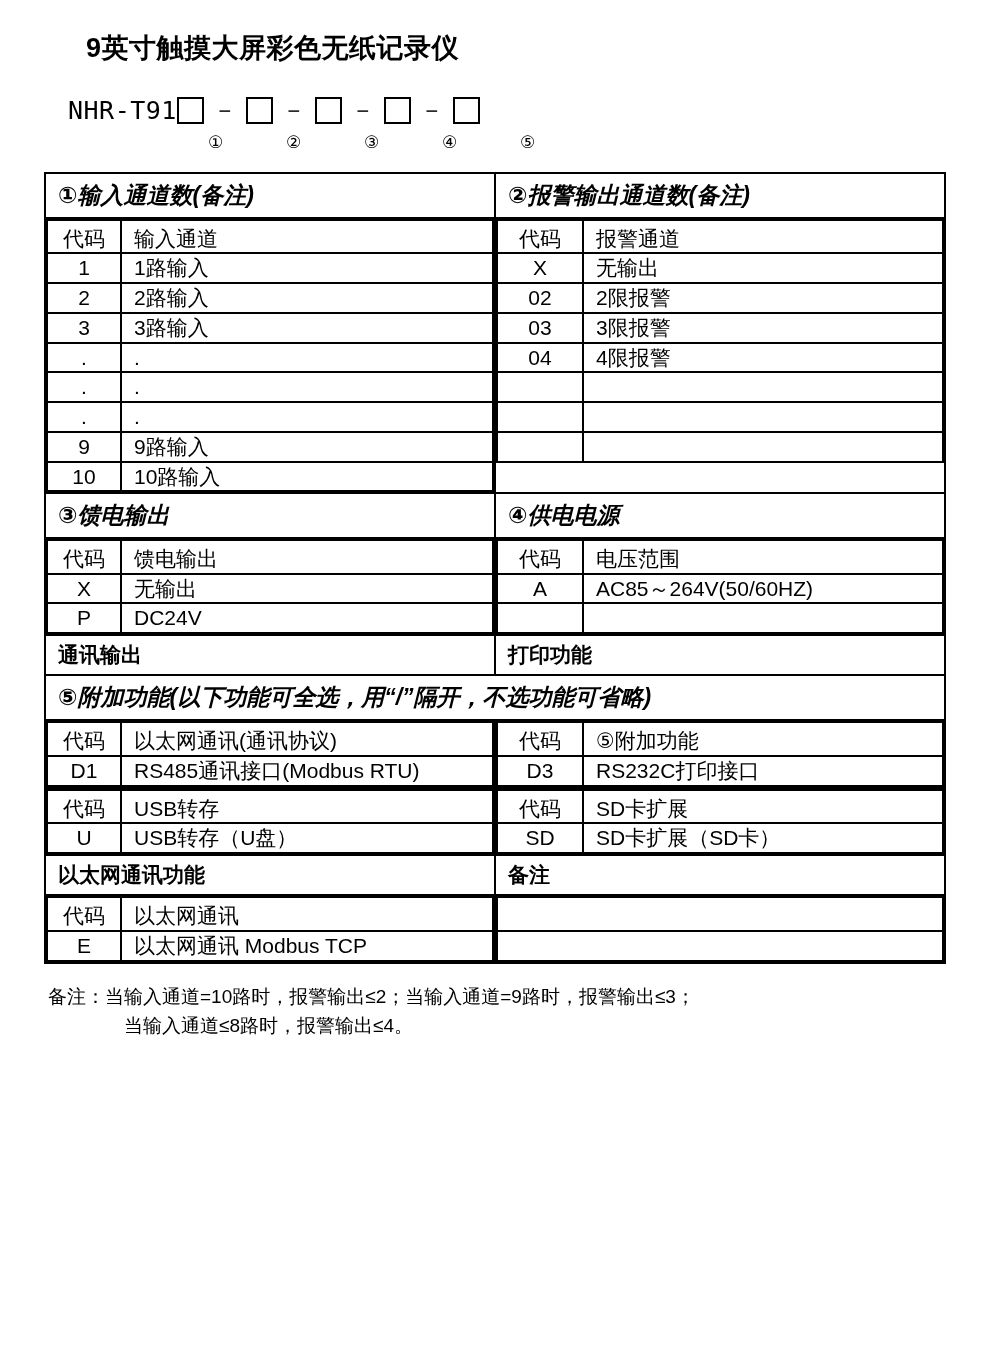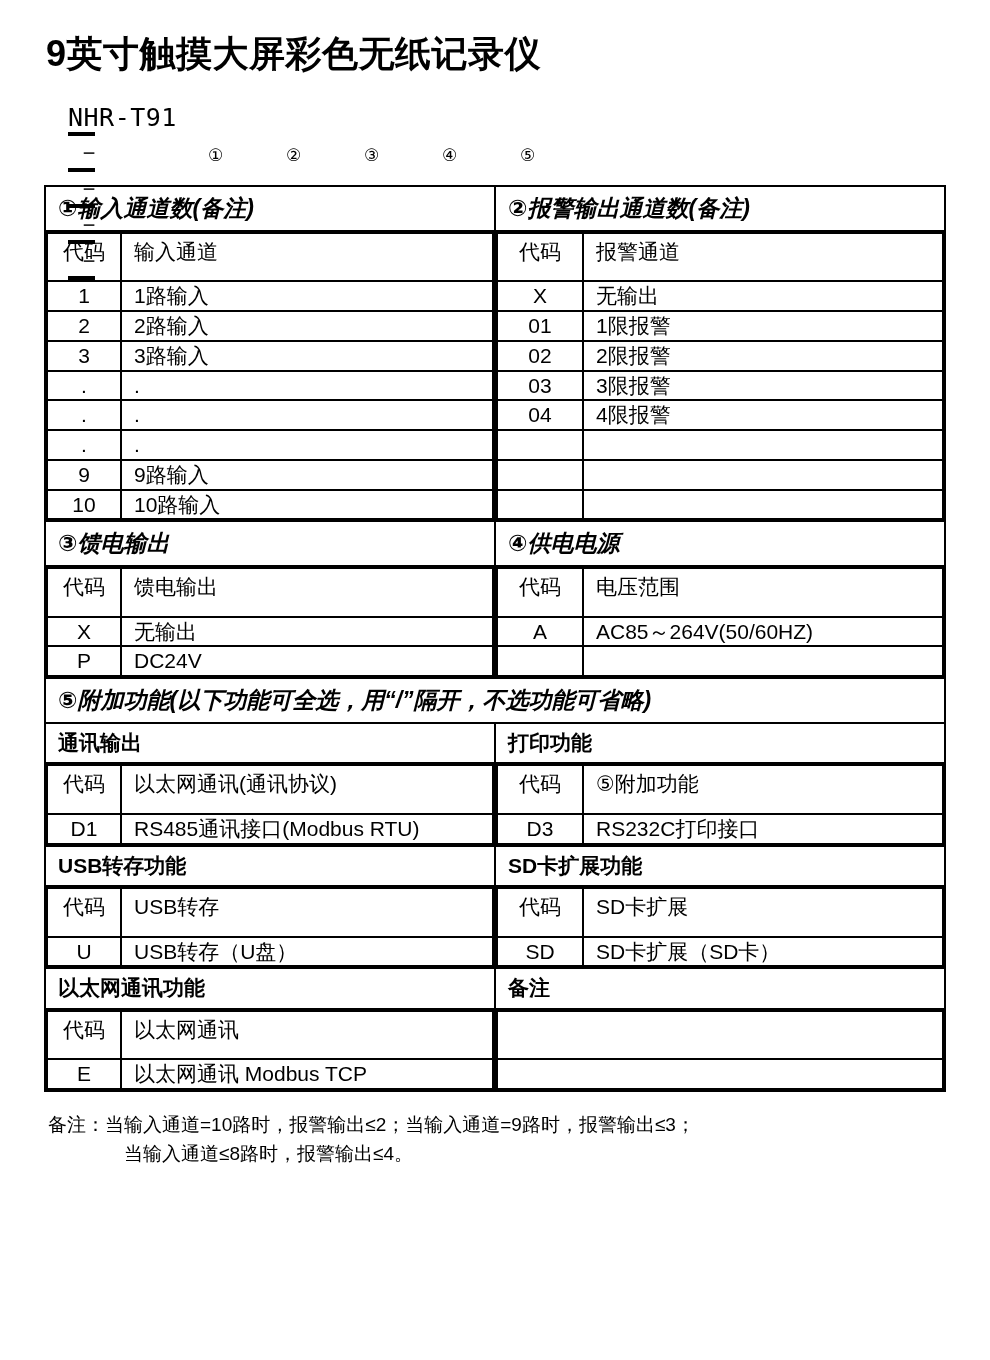--- a/index.html
+++ b/index.html
@@ -16,39 +16,39 @@
     overflow: hidden;
   }
   .page {
     position: relative;
     width: 990px;
     height: 1360px;
     box-sizing: border-box;
     padding: 0 44px;
   }
   .title {
-    font-size: 36px;
+    font-size: 27px;
     font-weight: bold;
     letter-spacing: 0.5px;
     padding-top: 30px;
     padding-left: 2px;
+    margin-left: 40px;
   }
 
   
   .code-area {
     margin-top: 24px;
     padding-left: 24px;
     height: 78px;
     position: relative;
   }
   .code-row {
     display: flex;
-    align-items: flex-start;
+    align-items: center;
     height: 40px;
-    flex-direction: column;
   }
   .code-prefix {
     font-family: "DejaVu Sans Mono", monospace;
     font-size: 25px;
     letter-spacing: 0.5px;
   }
   .code-box {
     width: 27px;
     height: 27px;
     border: 2px solid #000;
@@ -116,21 +116,21 @@
   .inner td.codew {
     width: 84px;
     text-align: center;
     border-right: 2px solid #000;
   }
   .inner td.desc {
     padding-left: 12px;
   }
   .inner tr.headrow td {
     font-size: 21px;
-    padding-bottom: 15px;
+    padding-bottom: 0;
     padding-top: 4px;
   }
   .divline {
     border-bottom: 2px solid #000 !important;
   }
 
   
   .note {
     margin-top: 18px;
     font-size: 19px;
@@ -238,24 +238,20 @@
           <tbody>
                 <tr class="headrow">
             <td class="codew divline">代码</td>
             <td class="desc divline">报警通道</td>
           </tr>
           <tr>
             <td class="codew">X</td>
             <td class="desc">无输出</td>
           </tr>
           <tr>
-            <td class="codew">01</td>
-            <td class="desc">1限报警</td>
-          </tr>
-          <tr>
             <td class="codew">02</td>
             <td class="desc">2限报警</td>
           </tr>
           <tr>
             <td class="codew">03</td>
             <td class="desc">3限报警</td>
           </tr>
           <tr>
             <td class="codew">04</td>
             <td class="desc">4限报警</td>
@@ -319,36 +315,36 @@
           <tr>
                   <td class="codew">&nbsp;</td>
                   <td class="desc">&nbsp;</td>
                 </tr>
         </tbody>
             </table>
       </td>
     </tr>
 
     <tr>
+      <td>
+        <div class="sub" style="font-weight:bold;">通讯输出</div>
+      </td>
+      <td>
+        <div class="sub" style="font-weight:bold;">打印功能</div>
+      </td>
+    </tr>
+
+    <tr>
       <td colspan="2">
         <div class="hdr">⑤附加功能(以下功能可全选，用“/”隔开，不选功能可省略)</div>
       </td>
     </tr>
 
     <tr>
       <td>
-        <div class="sub" style="font-weight:bold;">通讯输出</div>
-      </td>
-      <td>
-        <div class="sub" style="font-weight:bold;">打印功能</div>
-      </td>
-    </tr>
-
-    <tr>
-      <td>
         <table class="inner">
           <tbody>
                 <tr class="headrow">
             <td class="code divline">代码</td>
             <td class="desc divline">以太网通讯(通讯协议)</td>
           </tr>
           <tr>
             <td class="code">D1</td>
             <td class="desc">RS485通讯接口(Modbus RTU)</td>
           </tr>
@@ -364,28 +360,20 @@
           </tr>
           <tr>
             <td class="codew">D3</td>
             <td class="desc">RS232C打印接口</td>
           </tr>
         </tbody>
             </table>
       </td>
     </tr>
 
-    <tr>
-      <td>
-        <div class="sub" style="font-weight:bold;">USB转存功能</div>
-      </td>
-      <td>
-        <div class="sub" style="font-weight:bold;">SD卡扩展功能</div>
-      </td>
-    </tr>
 
     <tr>
       <td>
         <table class="inner">
           <tbody>
                 <tr class="headrow">
             <td class="code divline">代码</td>
             <td class="desc divline">USB转存</td>
           </tr>
           <tr>

